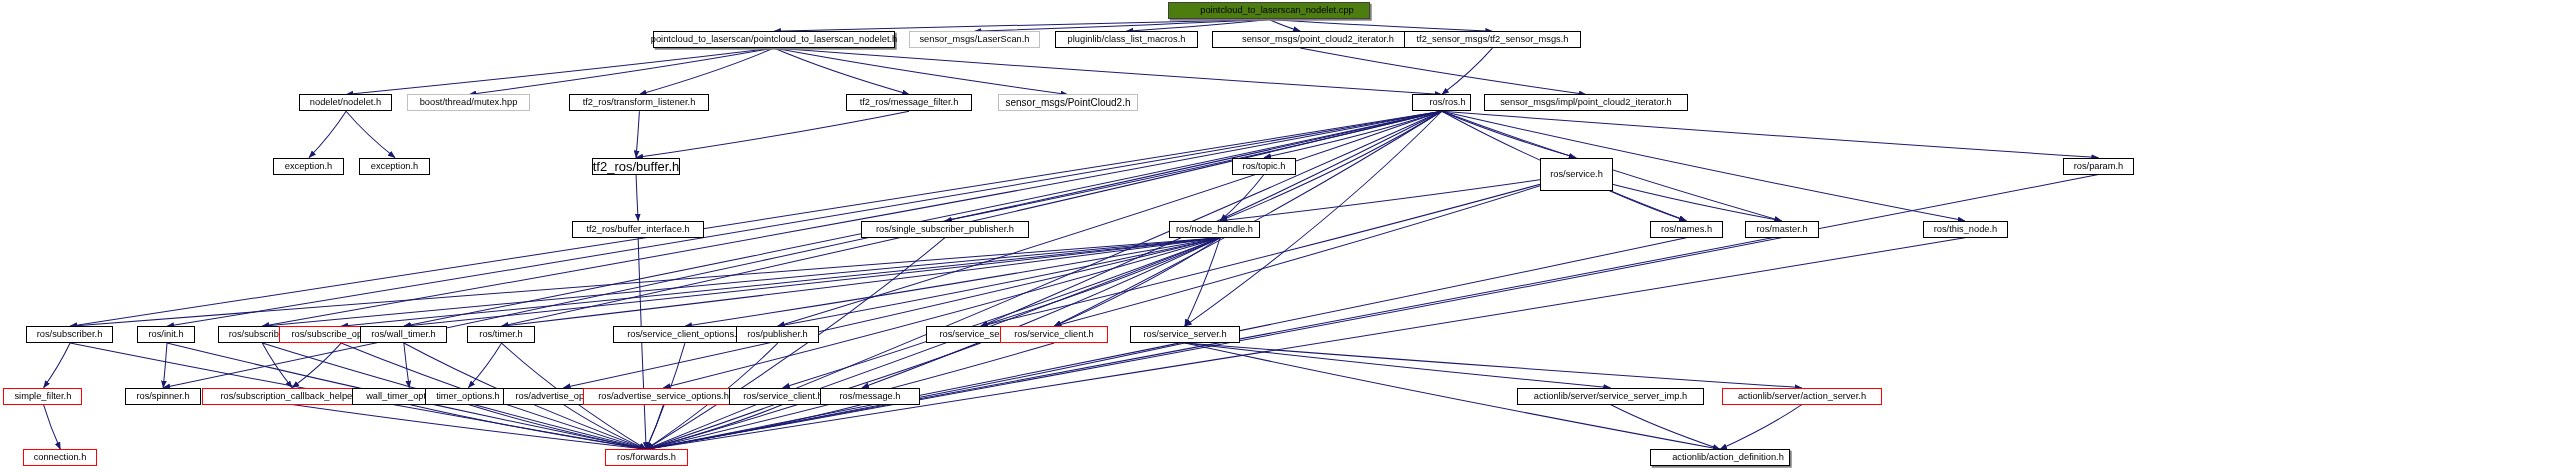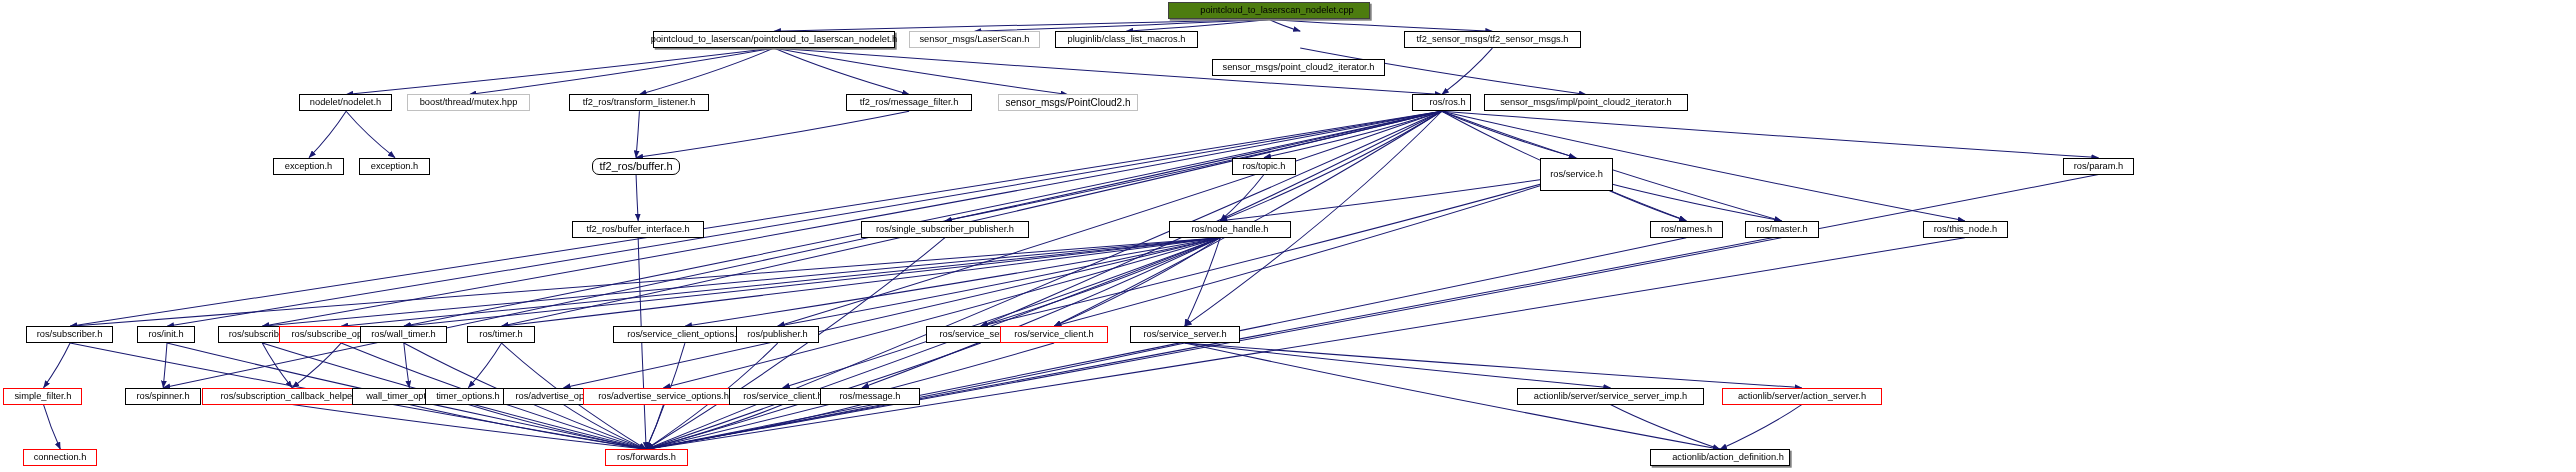--- a/index.html
+++ b/index.html
@@ -128,21 +128,21 @@
       </div>
       <div class="node shadow" style="left: 653px; top: 31px; width: 242px; height: 17px; font-size: 9.3px;">
         <span>pointcloud_to_laserscan/pointcloud_to_laserscan_nodelet.h</span>
       </div>
       <div class="node grey" style="left: 909px; top: 31px; width: 131px; height: 17px; font-size: 9.3px;">
         <span>sensor_msgs/LaserScan.h</span>
       </div>
       <div class="node" style="left: 1055px; top: 31px; width: 143px; height: 17px; font-size: 9.3px;">
         <span>pluginlib/class_list_macros.h</span>
       </div>
-      <div class="node" style="left: 1212px; top: 31px; width: 173px; height: 17px; font-size: 9.3px; margin-top: 28px;">
+      <div class="node" style="left: 1212px; top: 31px; width: 212px; height: 17px; font-size: 9.3px;">
         <span>sensor_msgs/point_cloud2_iterator.h</span>
       </div>
       <div class="node" style="left: 1404px; top: 31px; width: 177px; height: 17px; font-size: 9.3px;">
         <span>tf2_sensor_msgs/tf2_sensor_msgs.h</span>
       </div>
       <div class="node" style="left: 299px; top: 94px; width: 93px; height: 17px; font-size: 9.3px;">
         <span>nodelet/nodelet.h</span>
       </div>
       <div class="node grey" style="left: 407px; top: 94px; width: 123px; height: 17px; font-size: 9.3px;">
         <span>boost/thread/mutex.hpp</span>
@@ -161,39 +161,39 @@
       </div>
       <div class="node" style="left: 1484px; top: 94px; width: 204px; height: 17px; font-size: 9.3px; align-items: center;">
         <span>sensor_msgs/impl/point_cloud2_iterator.h</span>
       </div>
       <div class="node" style="left: 273px; top: 158px; width: 71px; height: 17px; font-size: 9.3px;">
         <span>exception.h</span>
       </div>
       <div class="node" style="left: 359px; top: 158px; width: 71px; height: 17px; font-size: 9.3px;">
         <span>exception.h</span>
       </div>
-      <div class="node" style="left: 592px; top: 158px; width: 88px; height: 17px; font-size: 11px; border-radius: 7px;">
+      <div class="node" style="left: 592px; top: 158px; width: 88px; height: 17px; font-size: 13px;">
         <span>tf2_ros/buffer.h</span>
       </div>
       <div class="node" style="left: 1232px; top: 158px; width: 64px; height: 17px; font-size: 9.3px;">
         <span>ros/topic.h</span>
       </div>
       <div class="node" style="left: 1540px; top: 158px; width: 73px; height: 33px; font-size: 9.3px;">
         <span>ros/service.h</span>
       </div>
       <div class="node" style="left: 2063px; top: 158px; width: 71px; height: 17px; font-size: 9.3px;">
         <span>ros/param.h</span>
       </div>
       <div class="node" style="left: 572px; top: 221px; width: 132px; height: 17px; font-size: 9.3px;">
         <span>tf2_ros/buffer_interface.h</span>
       </div>
       <div class="node" style="left: 861px; top: 221px; width: 168px; height: 17px; font-size: 9.3px;">
         <span>ros/single_subscriber_publisher.h</span>
       </div>
-      <div class="node" style="left: 1169px; top: 221px; width: 122px; height: 17px; font-size: 9.3px;">
+      <div class="node" style="left: 1169px; top: 221px; width: 91px; height: 17px; font-size: 9.3px;">
         <span>ros/node_handle.h</span>
       </div>
       <div class="node" style="left: 1650px; top: 221px; width: 73px; height: 17px; font-size: 9.3px;">
         <span>ros/names.h</span>
       </div>
       <div class="node" style="left: 1745px; top: 221px; width: 74px; height: 17px; font-size: 9.3px;">
         <span>ros/master.h</span>
       </div>
       <div class="node" style="left: 1923px; top: 221px; width: 85px; height: 17px; font-size: 9.3px;">
         <span>ros/this_node.h</span>

